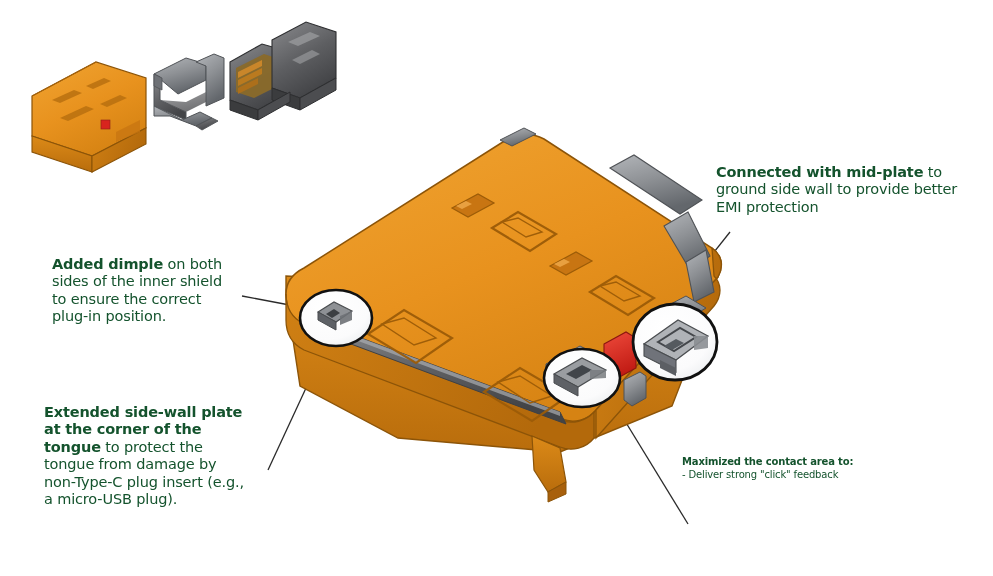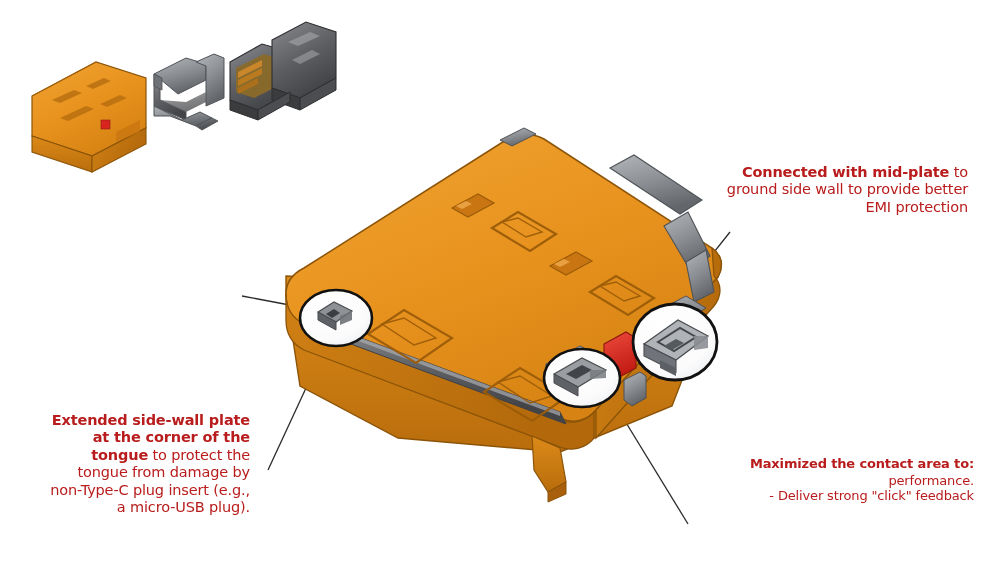--- a/index.html
+++ b/index.html
@@ -27,41 +27,41 @@
   #artwork {
     position: absolute;
     left: 0; top: 0;
     width: 993px; height: 576px;
     display: block;
   }
 
   
   .annotation {
     position: absolute;
-    text-align: right;
+    text-align: left;
     line-height: 1.2;
     font-size: 14.5px;
-    color: #b91c1c;
+    color: #14532d;
     letter-spacing: -0.15px;
     -webkit-font-smoothing: antialiased;
   }
   .annotation .lead {
     font-weight: bold;
   }
   .annotation .body {
     font-weight: normal;
   }
   .annotation p { margin: 0; }
 
   #ann-dimple       { left: 52px;  top: 256px; width: 188px; }
-  #ann-sidewall     { left: 44px;  top: 404px; width: 206px; margin-top: 8px; }
+  #ann-sidewall     { left: 44px;  top: 404px; width: 206px; }
   #ann-midplate     { left: 716px; top: 164px; width: 252px; }
   #ann-contact      { left: 682px; top: 456px; width: 292px; }
 
-  #ann-contact { font-size: 13px; }
+  #ann-contact { font-size: 10px; }
   #ann-contact .lead { display:block; margin-bottom: 1px; }
 
   .sr { position:absolute; width:1px; height:1px; overflow:hidden; clip:rect(0 0 0 0); }
 </style>
 </head>
 <body>
 
 <div id="diagram-root">
 
   <svg id="artwork" viewBox="0 0 993 576" xmlns="http://www.w3.org/2000/svg">
@@ -238,32 +238,34 @@
         <path d="M644 344 L676 360 L676 372 L644 356 Z" fill="#70737a" stroke="#4a4d50" stroke-width="1.1"></path>
         <path d="M658 342 L680 328 L696 337 L674 351 Z" fill="none" stroke="#44474b" stroke-width="2"></path>
         <path d="M664 346 L676 339 L684 343 L672 350 Z" fill="#555a5f"></path>
         <path d="M694 336 L708 336 L708 348 L694 350 Z" fill="#8b8e92" opacity="0.9"></path>
         <path d="M660 360 L676 368 L676 376 L660 368 Z" fill="#5c5f64"></path>
       </g>
     </g>
 
   </svg>
 
+  <div class="annotation" id="ann-dimple">
+    <p><span class="lead">Added dimple</span><span class="body"> on both sides of the inner shield to ensure the correct plug-in position.</span></p>
+  </div>
 
   <div class="annotation" id="ann-sidewall">
     <p><span class="lead">Extended side-wall plate at the corner of the tongue</span><span class="body"> to protect the tongue from damage by non-Type-C plug insert (e.g., a micro-USB plug).</span></p>
   </div>
 
   <div class="annotation" id="ann-midplate">
     <p><span class="lead">Connected with mid-plate</span><span class="body"> to ground side wall to provide better EMI protection</span></p>
   </div>
 
   <div class="annotation" id="ann-contact">
     <p>
         <span class="lead">Maximized the contact area to:</span>
       </p>
-    <p class="body">performance.</p>
     <p class="body">- Deliver strong "click" feedback</p>
   </div>
 
   <span class="sr">USB Type-C receptacle connector exploded and annotated view</span>
 
 </div>
 
 </body></html>

